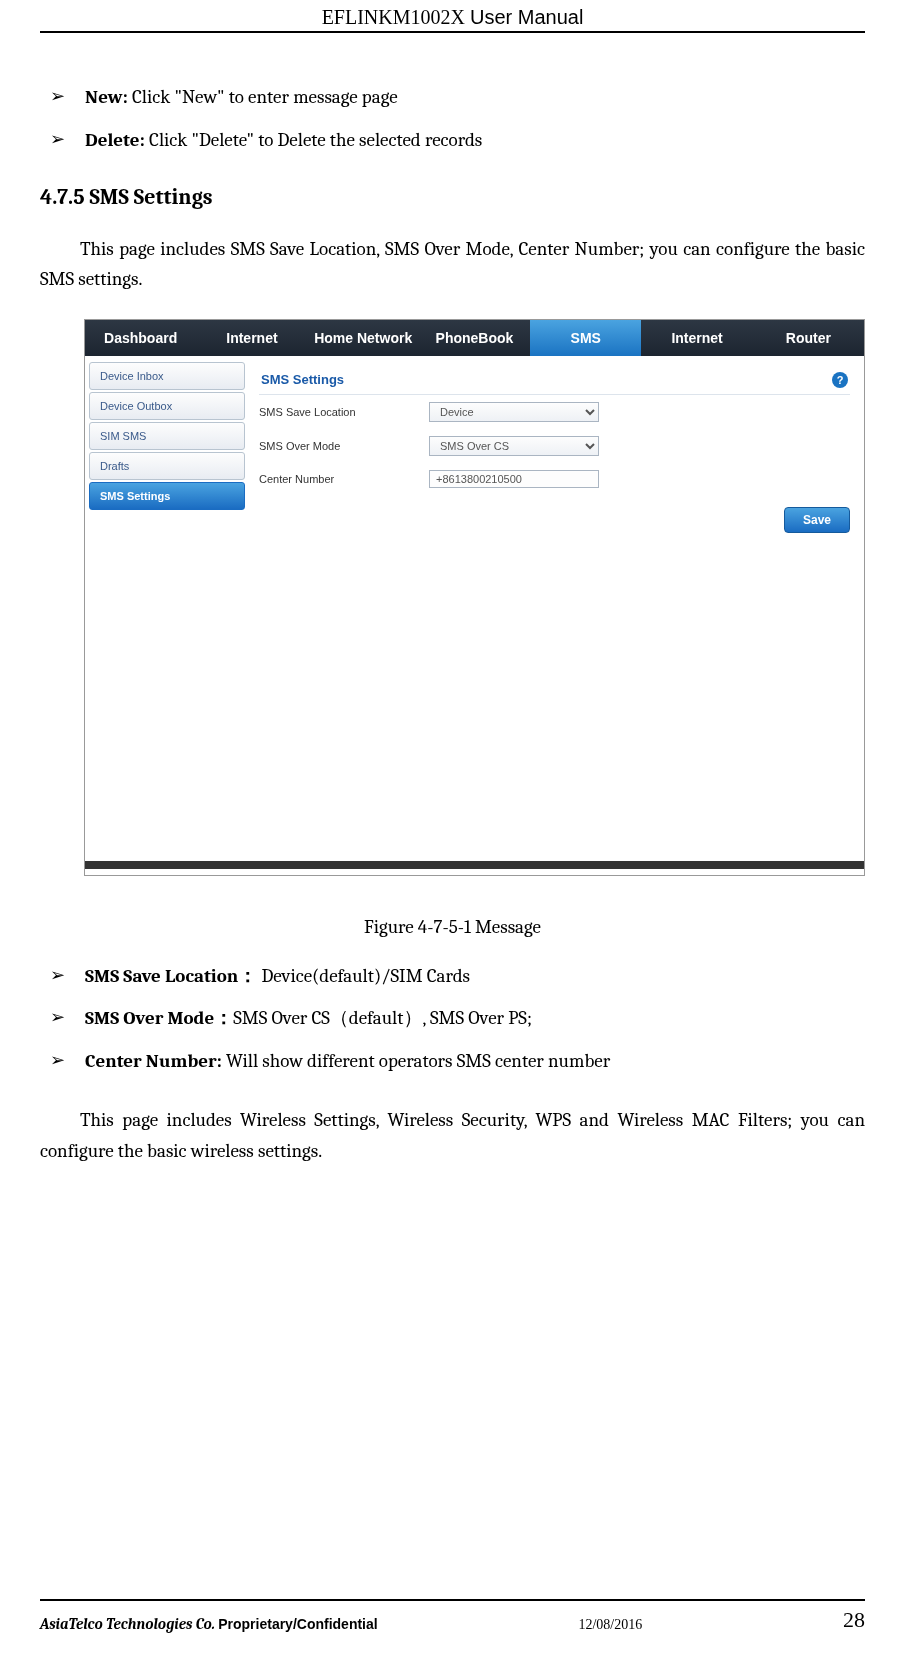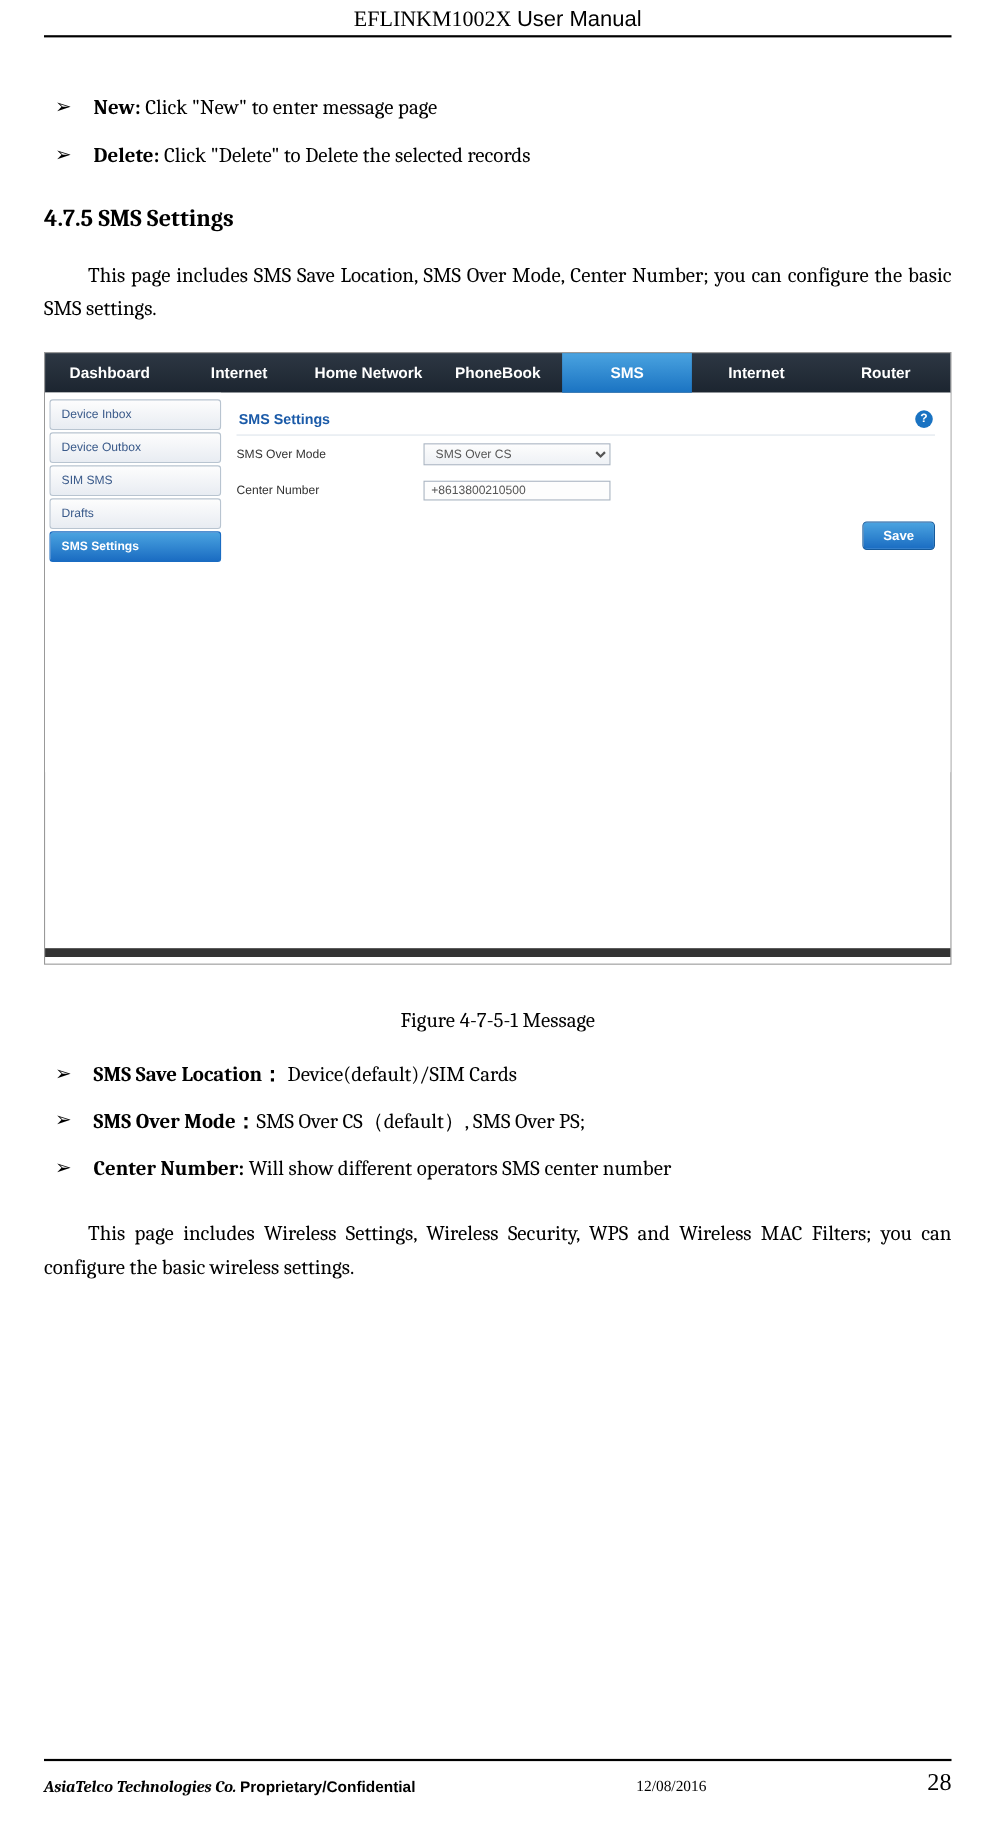--- a/index.html
+++ b/index.html
@@ -59,20 +59,21 @@
       font-size: 19px;
       margin: 40px 0 24px;
     }
 
     
     .screenshot {
       border: 1px solid #999;
       margin-top: 16px;
       background: #fff;
       padding-bottom: 6px;
+      margin-left: 44px;
     }
     .nav-bar {
       display: flex;
       background: linear-gradient(#2d3743, #1c2530);
       color: #fff;
       font-family: Arial, sans-serif;
       font-weight: bold;
       font-size: 14px;
     }
     .nav-item {
@@ -229,20 +230,26 @@
         <div class="sidebar-item">SIM SMS</div>
         <div class="sidebar-item">Drafts</div>
         <div class="sidebar-item active">SMS Settings</div>
       </div>
       <div class="main-panel">
         <div class="panel-title">
           <span>SMS Settings</span>
           <span class="help-icon">?</span>
         </div>
         <div class="form-row">
+          <span class="form-label">SMS Save Location</span>
+          <select class="form-control">
+            <option>Device</option>
+          </select>
+        </div>
+        <div class="form-row">
           <span class="form-label">SMS Over Mode</span>
           <select class="form-control">
             <option>SMS Over CS</option>
           </select>
         </div>
         <div class="form-row">
           <span class="form-label">Center Number</span>
           <input class="form-control" type="text" value="+8613800210500" style="">
         </div>
         <div class="save-row">

